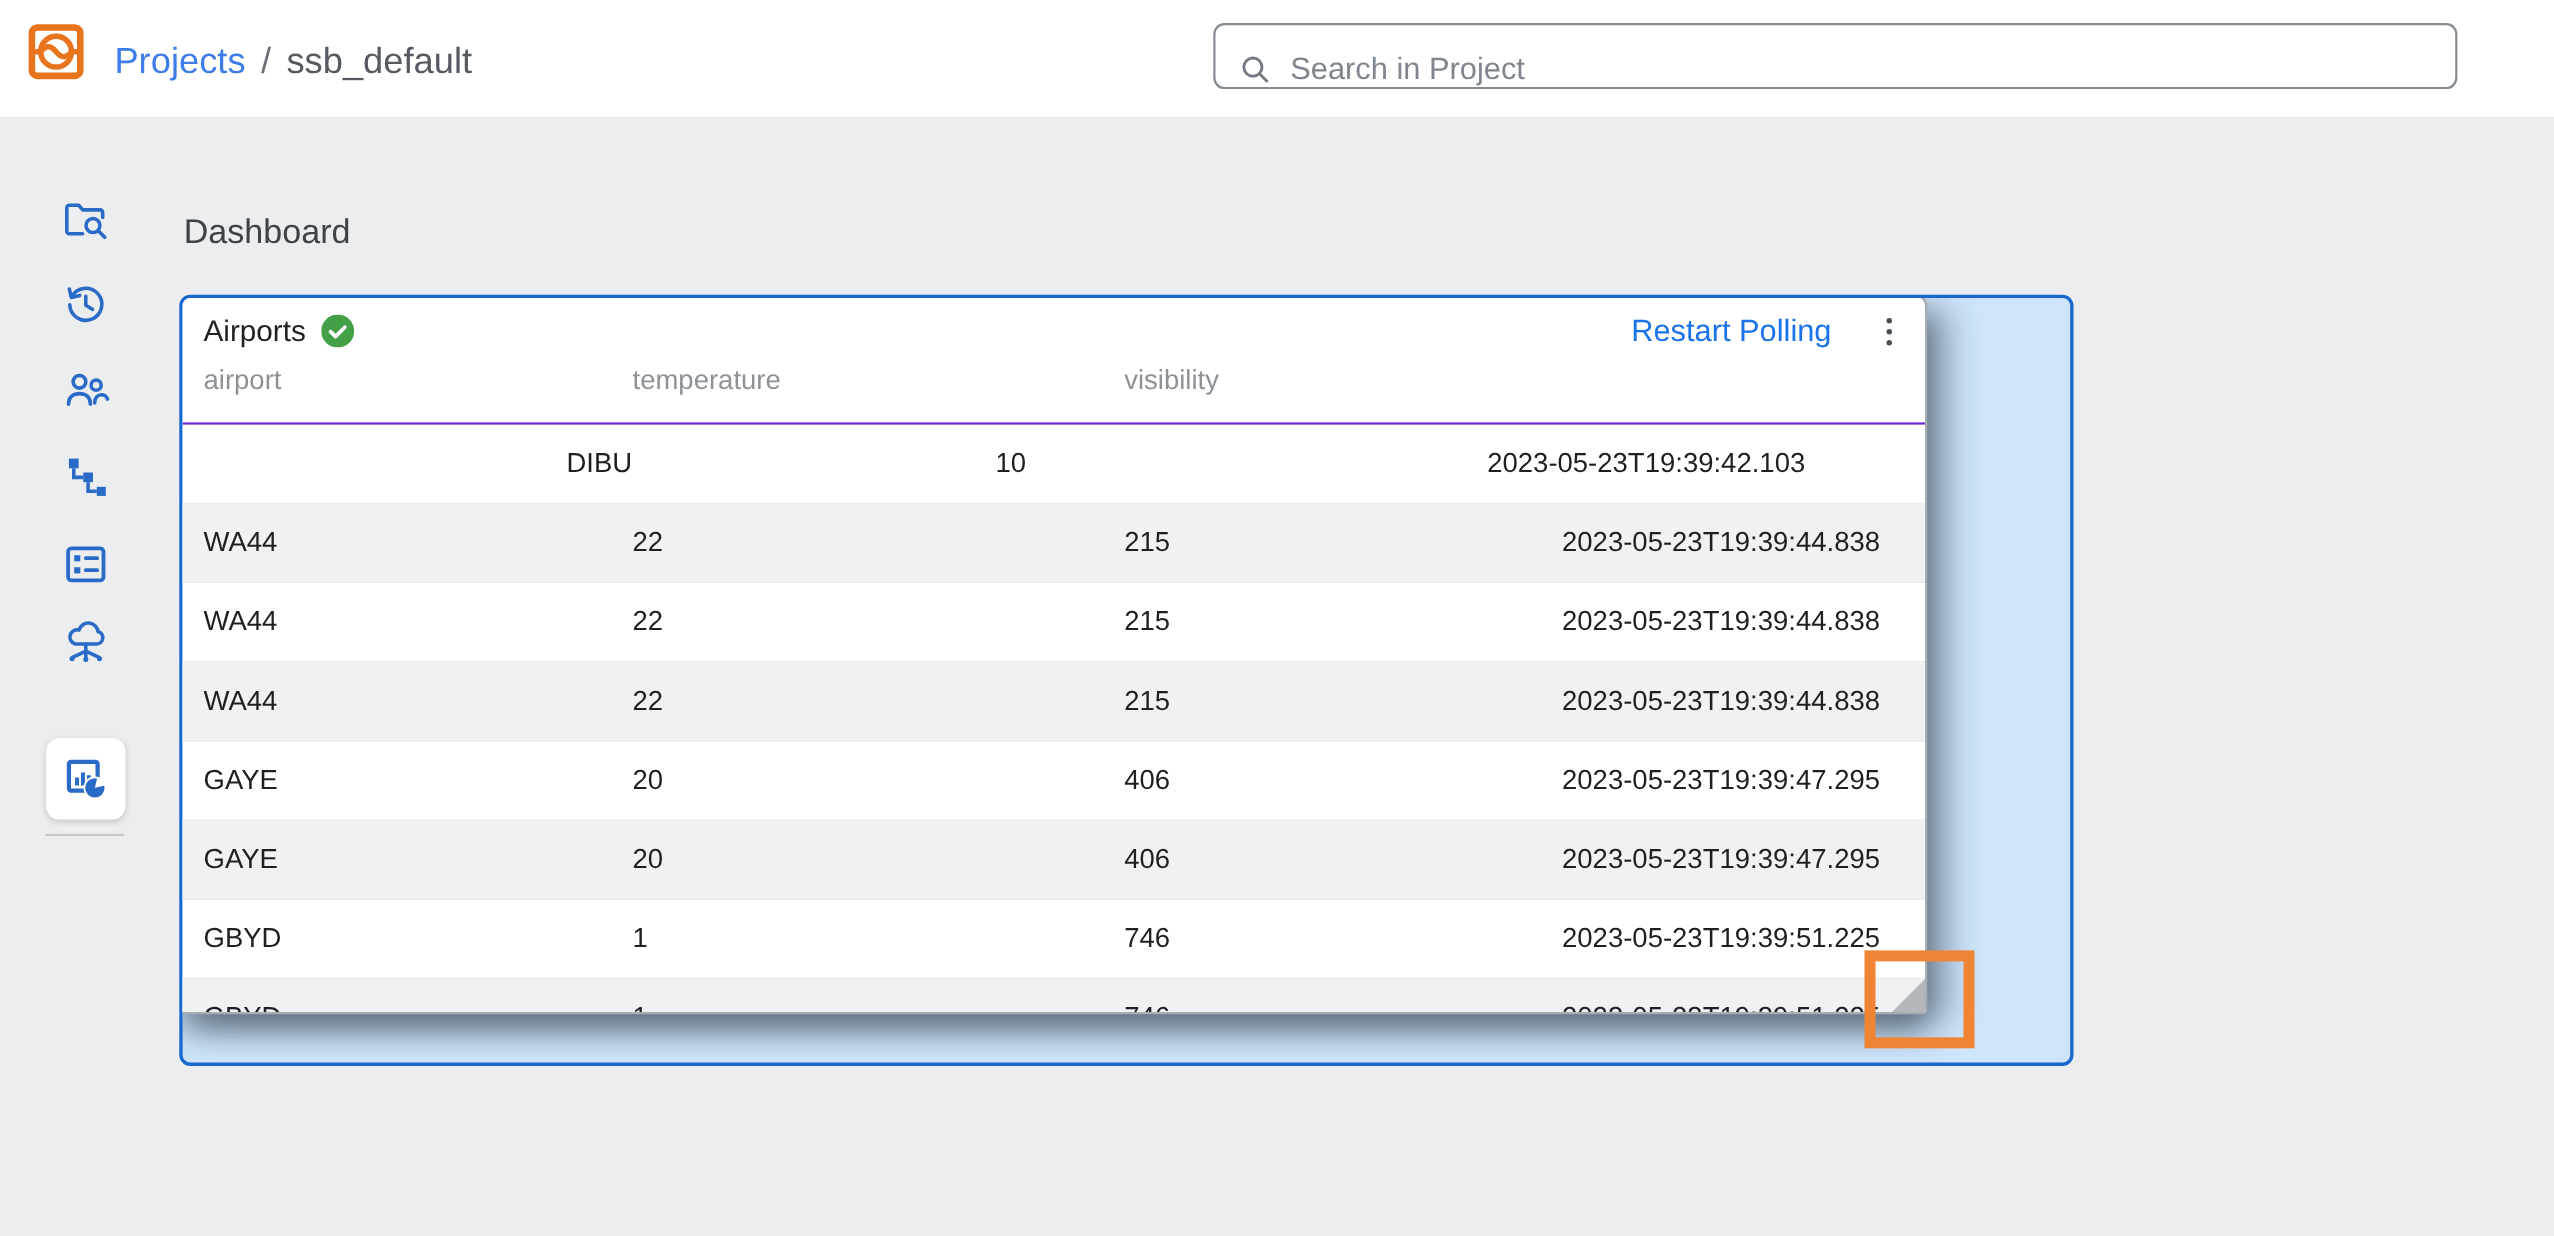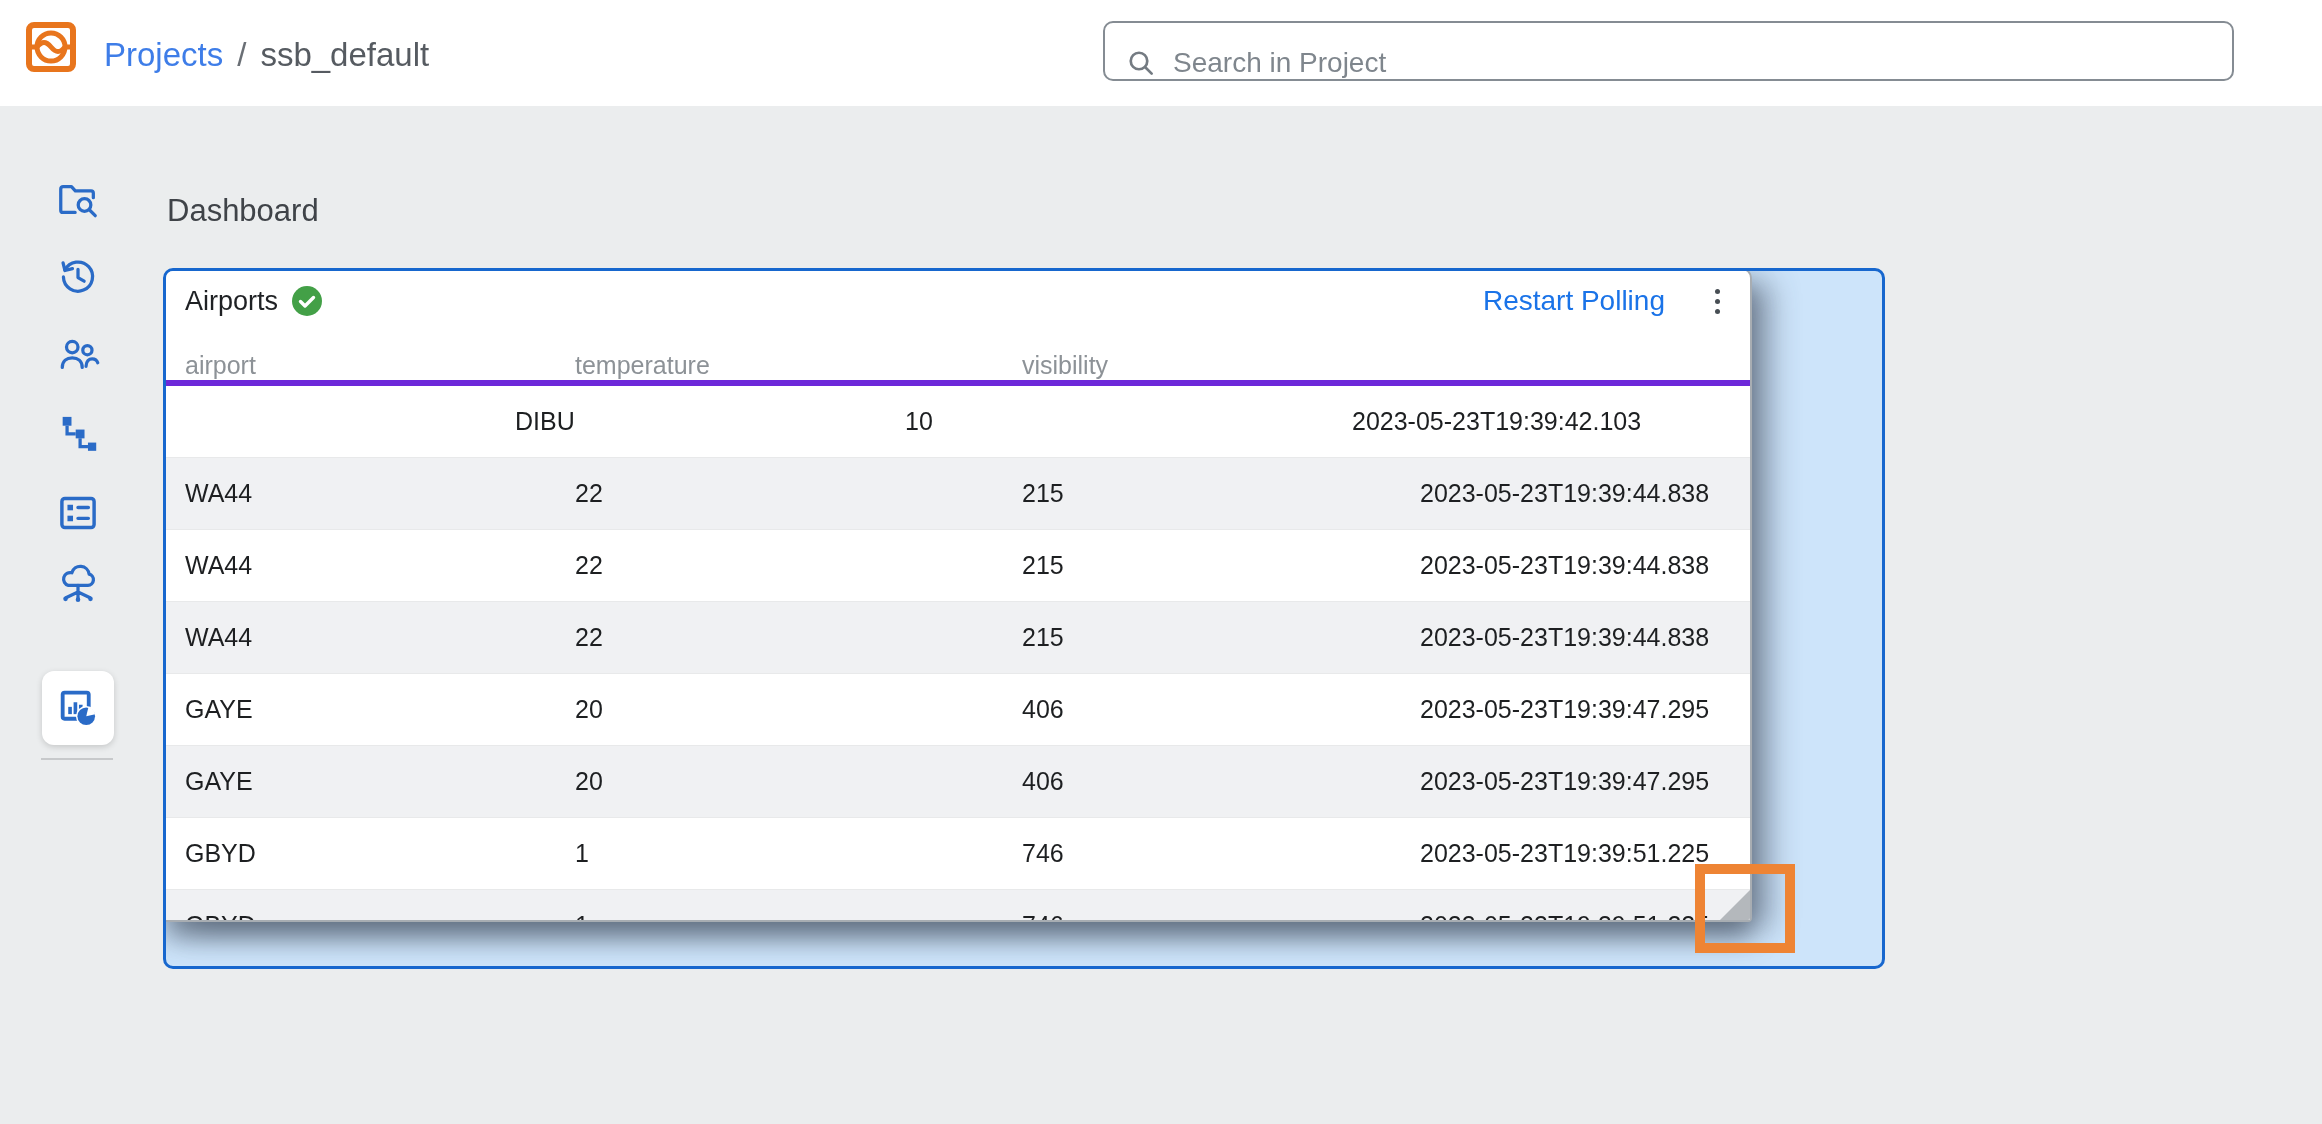--- a/index.html
+++ b/index.html
@@ -36,21 +36,21 @@
     box-shadow:0 18px 26px -2px rgba(55,65,82,0.55), 22px 10px 30px -4px rgba(55,65,82,0.45); }
 
   .card-header { height:62px; display:flex; align-items:center; padding:0 26px 0 20px; }
   .card-title { font-size:27px; font-weight:normal; color:#1f2124; }
   .status-badge { width:30px; height:30px; margin-left:14px; flex:0 0 auto; }
   .header-spacer { flex:1; }
   .restart-link { font-size:28px; color:#1a73e8; cursor:pointer; }
   .kebab { margin-left:46px; display:flex; flex-direction:column; gap:5px; cursor:pointer; padding:4px; }
   .kebab span { width:5px; height:5px; border-radius:50%; background:#474e54; }
 
-  .thead { display:flex; height:54px; align-items:flex-end; border-bottom:6px solid #6d28d9; }
+  .thead { display:flex; height:54px; align-items:flex-start; border-bottom:2px solid #6d28d9; }
   .th { font-size:25px; color:#8d9297; }
   .tbody .tr { display:flex; height:72px; align-items:center; border-bottom:1px solid #e8e9ea;justify-content:flex-end; }
   .tbody .tr:nth-child(even) { background:#f0f1f3; }
   .td { font-size:25px; color:#1d1f21; }
   .th:nth-child(1), .td:nth-child(1) { width:410px; padding-left:20px; }
   .th:nth-child(2), .td:nth-child(2) { width:403px; }
   .th:nth-child(3), .td:nth-child(3) { width:398px;margin-left:44px; }
   .th:nth-child(4), .td:nth-child(4) { flex:1; }
 
   .resize-handle { position:absolute; right:0; bottom:0; width:0; height:0;

